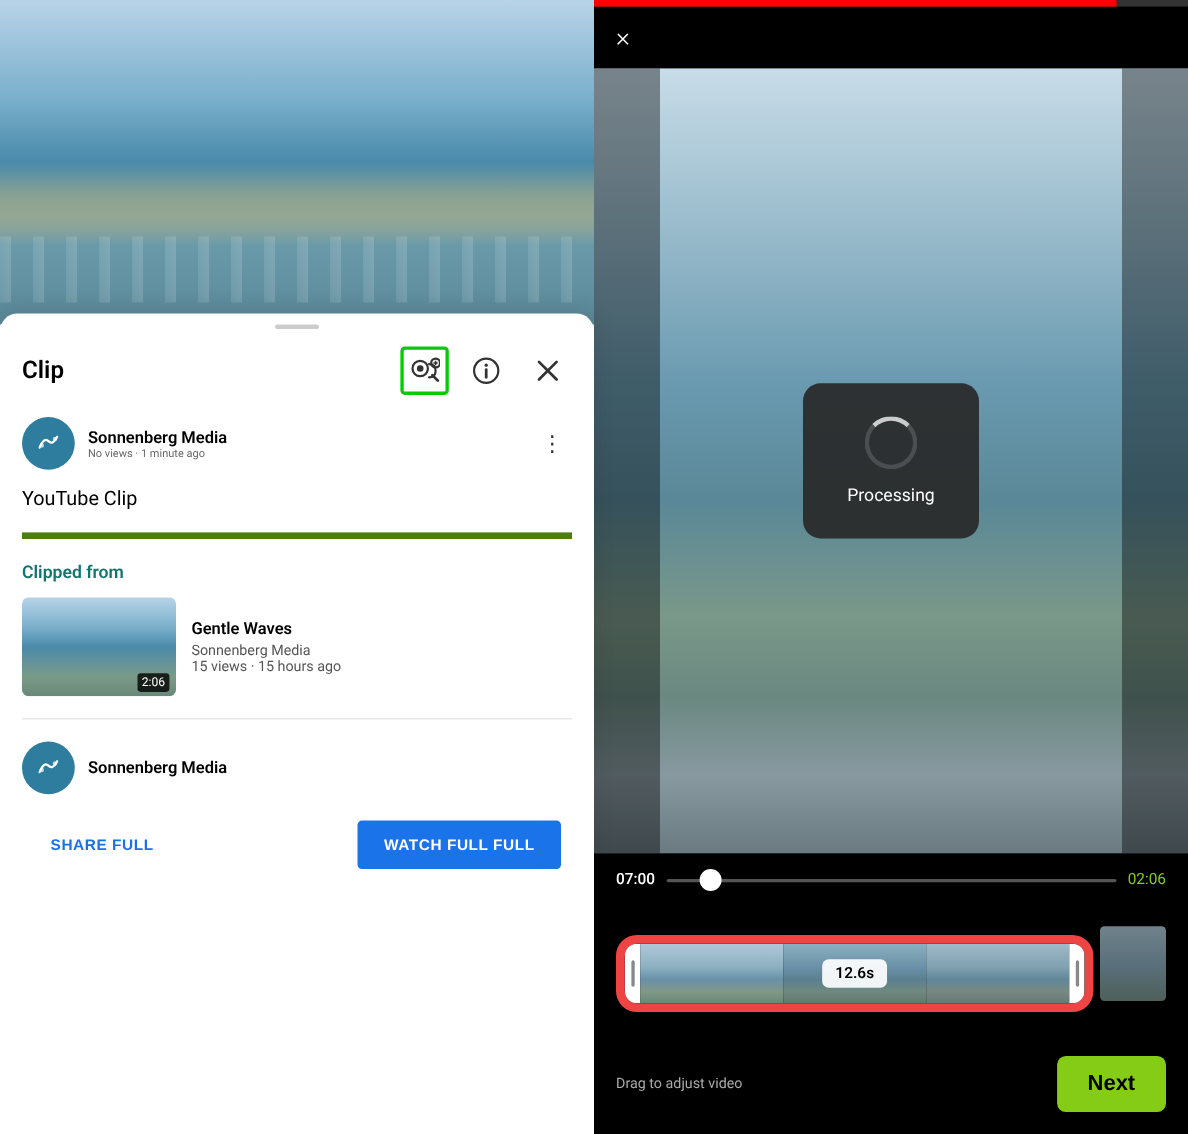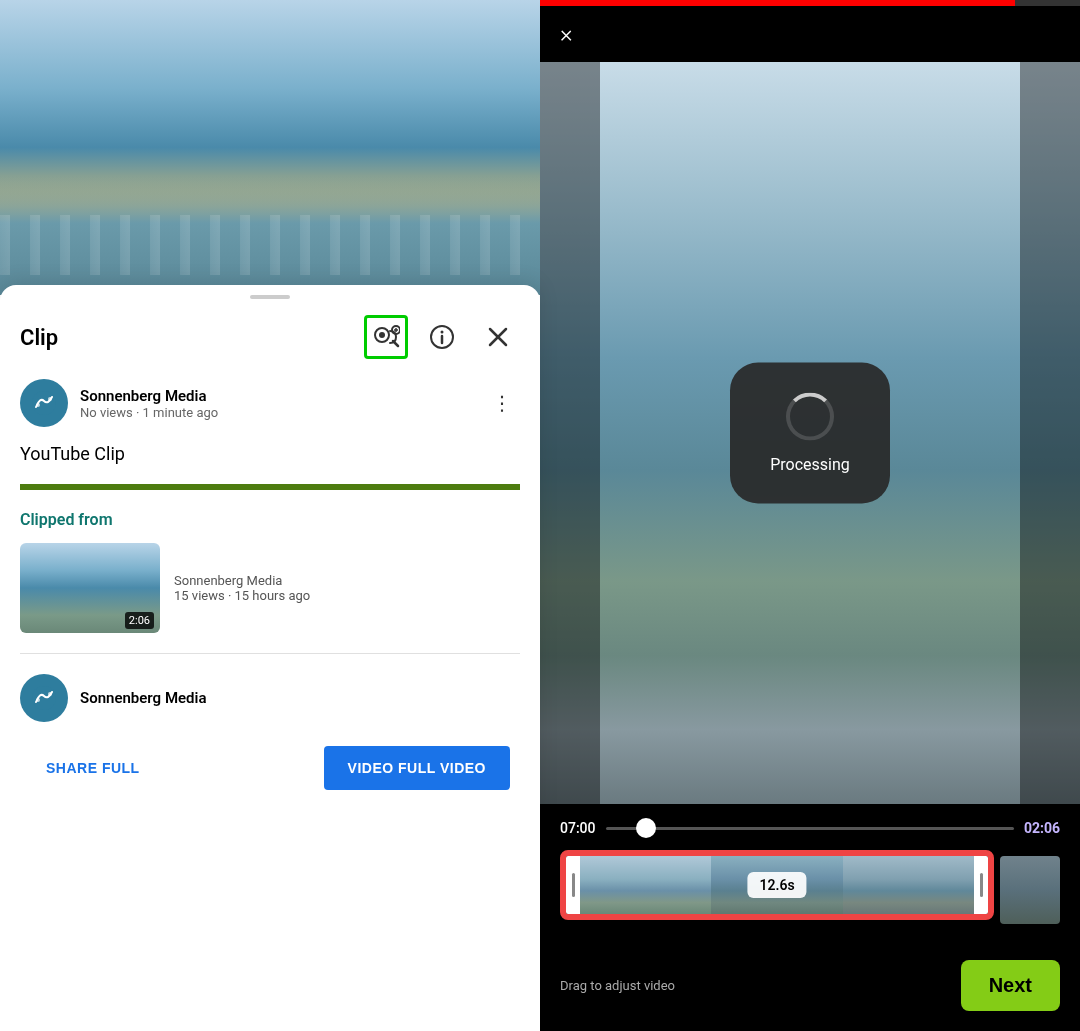--- a/index.html
+++ b/index.html
@@ -129,21 +129,21 @@
       flex: 1;
     }
 
     .channel-name {
       font-size: 15px;
       font-weight: 600;
       color: #000;
     }
 
     .channel-meta {
-      font-size: 13px;
+      font-size: 10px;
       color: #666;
     }
 
     .more-btn {
       color: #333;
       font-size: 20px;
       cursor: pointer;
       padding: 4px 8px;
     }
 
@@ -321,21 +321,21 @@
       width: 60px;
       background: rgba(0,0,0,0.4);
     }
 
     .processing-overlay {
       position: absolute;
       top: 50%;
       left: 50%;
       transform: translate(-50%, -50%);
       background: rgba(40,40,40,0.92);
-      border-radius: 28px;
+      border-radius: 16px;
       padding: 30px 36px;
       display: flex;
       flex-direction: column;
       align-items: center;
       gap: 14px;
       min-width: 160px;
     }
 
     .spinner {
       width: 48px;
@@ -369,23 +369,23 @@
       margin-bottom: 14px;
     }
 
     .time-start {
       color: #fff;
       font-size: 14px;
       font-weight: 500;
     }
 
     .time-end {
-      color: #c4b5fd;
+      color: #84cc16;
       font-size: 14px;
-      font-weight: 700;
+      font-weight: 400;
       margin-left: auto;
     }
 
     .scrubber-track {
       flex: 1;
       height: 3px;
       background: #555;
       border-radius: 2px;
       position: relative;
     }
@@ -400,25 +400,26 @@
       left: 10%;
       transform: translate(-50%, -50%);
       cursor: pointer;
     }
 
     .clip-strip {
       display: flex;
       align-items: center;
       gap: 0;
       height: 70px;
-      border-radius: 8px;
+      border-radius: 19px;
       overflow: hidden;
-      border: 6px solid #ef4444;
+      border: 8px solid #ef4444;
       position: relative;
       margin-bottom: 10px;
+      margin-top: 28px;
     }
 
     .clip-strip-handle-left {
       width: 14px;
       background: #fff;
       height: 100%;
       display: flex;
       align-items: center;
       justify-content: center;
       cursor: ew-resize;
@@ -568,40 +569,41 @@
     <div class="clip-description">YouTube Clip</div>
 
     <div class="clipped-from-label">Clipped from</div>
 
     <div class="clipped-from-row">
       <div class="clip-thumbnail">
         <div class="clip-thumbnail-bg"></div>
         <span class="clip-duration">2:06</span>
       </div>
       <div class="clip-source-info">
+        <div class="clip-source-title">Gentle Waves</div>
         <div class="clip-source-channel">Sonnenberg Media</div>
         <div class="clip-source-meta">15 views · 15 hours ago</div>
       </div>
     </div>
 
     <div class="channel-row-bottom">
       <div class="channel-avatar">
         <svg width="28" height="28" viewBox="0 0 28 28" fill="none">
           <circle cx="14" cy="14" r="12" fill="#2e7d9e"></circle>
           <path d="M6 18 Q10 8 14 12 Q18 16 22 8" stroke="white" stroke-width="2" fill="none" stroke-linecap="round"></path>
           <circle cx="8" cy="16" r="2" fill="white" opacity="0.7"></circle>
           <circle cx="20" cy="10" r="2" fill="white" opacity="0.7"></circle>
         </svg>
       </div>
       <div class="channel-name">Sonnenberg Media</div>
     </div>
 
     <div class="action-buttons">
       <button class="share-clip-btn">SHARE FULL</button>
-      <button class="watch-full-btn">VIDEO FULL VIDEO</button>
+      <button class="watch-full-btn">WATCH FULL FULL</button>
     </div>
   </div>
 </div>
 
 <div class="right-panel">
   <div class="progress-bar-top">
     <div class="progress-bar-fill"></div>
   </div>
 
   <div class="right-header">

